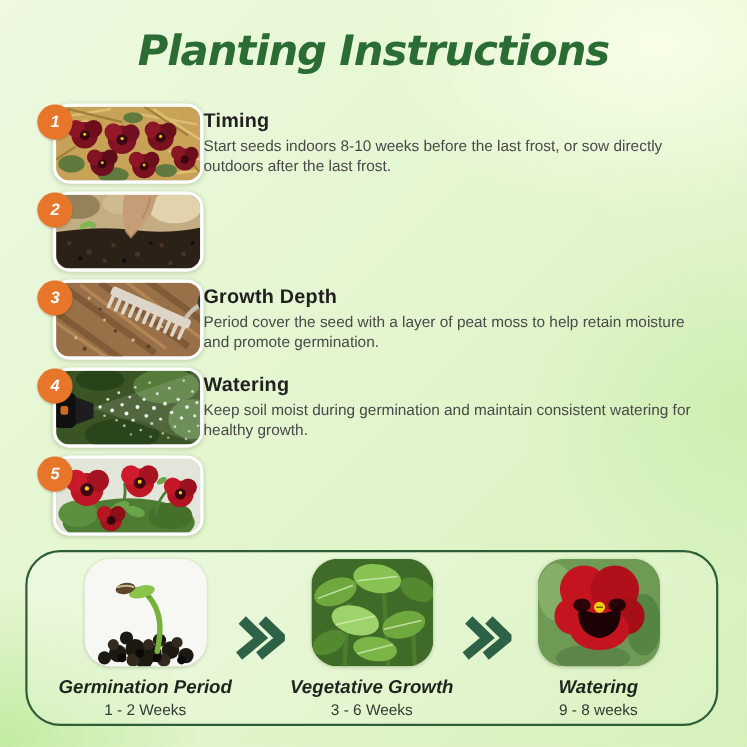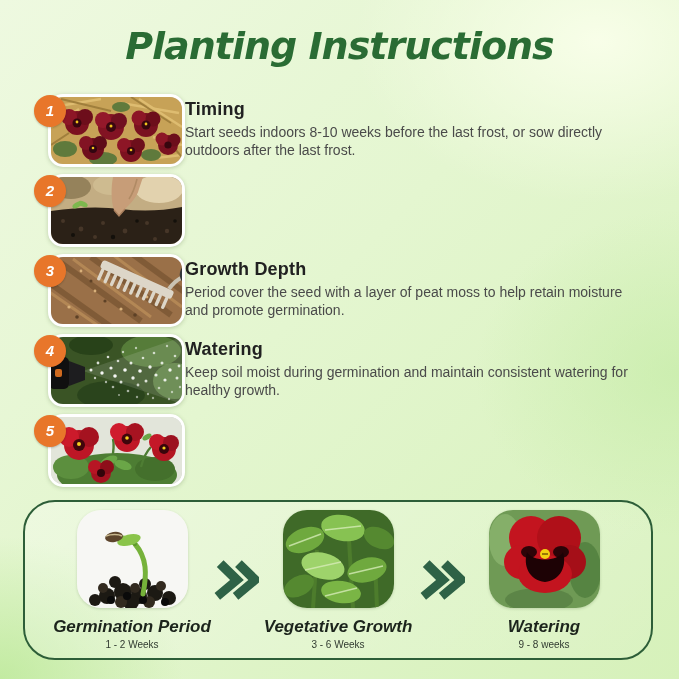--- a/index.html
+++ b/index.html
@@ -56,21 +56,21 @@
     padding:12px 28px;
     text-align:center;
   }
   .stage{display:flex;flex-direction:column;align-items:center;width:198px;}
   .stage-photo{
     width:111px;height:98px;border-radius:24px;overflow:hidden;
     box-shadow:0 1px 3px rgba(50,80,35,.2);
   }
   .stage-photo svg{display:block;width:111px;height:98px;}
   .stage-label{margin-top:9px;font-size:17px;font-weight:bold;font-style:italic;color:#1c241c;white-space:nowrap;}
-  .stage-duration{margin-top:2px;font-size:10px;color:#313b31;}
+  .stage-duration{margin-top:2px;font-size:14px;color:#313b31;}
   .arrow{flex:none;display:flex;align-items:center;}
 </style>
 </head>
 <body>
 
 <div class="canvas">
 
   <h1 class="title">Planting Instructions</h1>
 
   <div class="steps">

